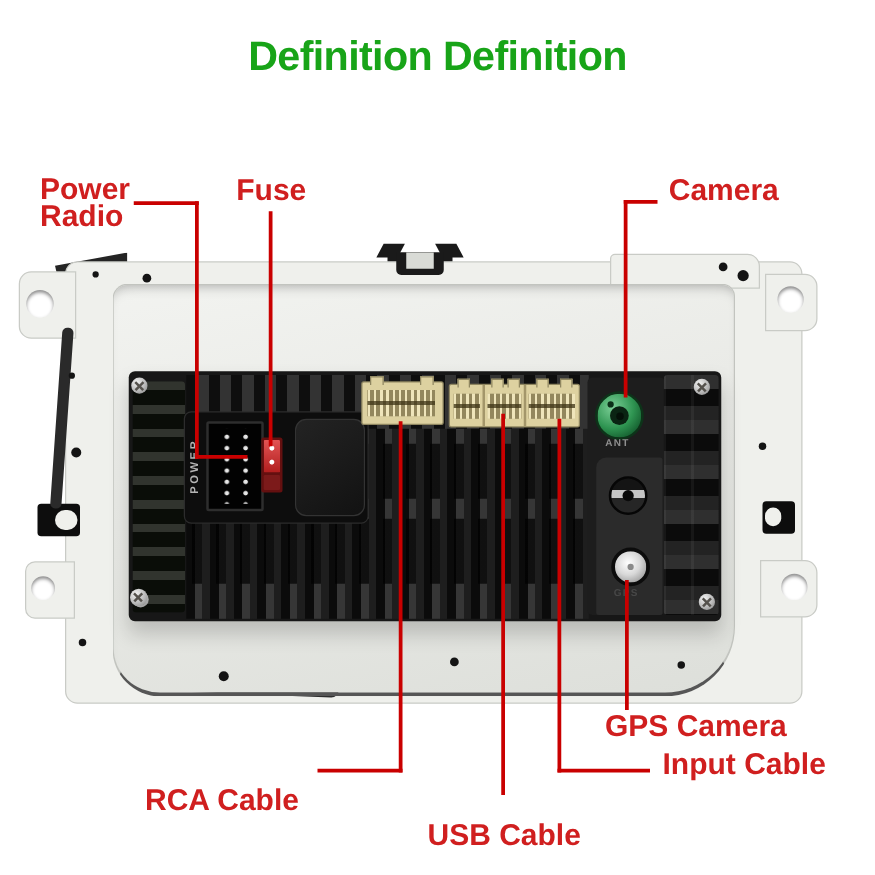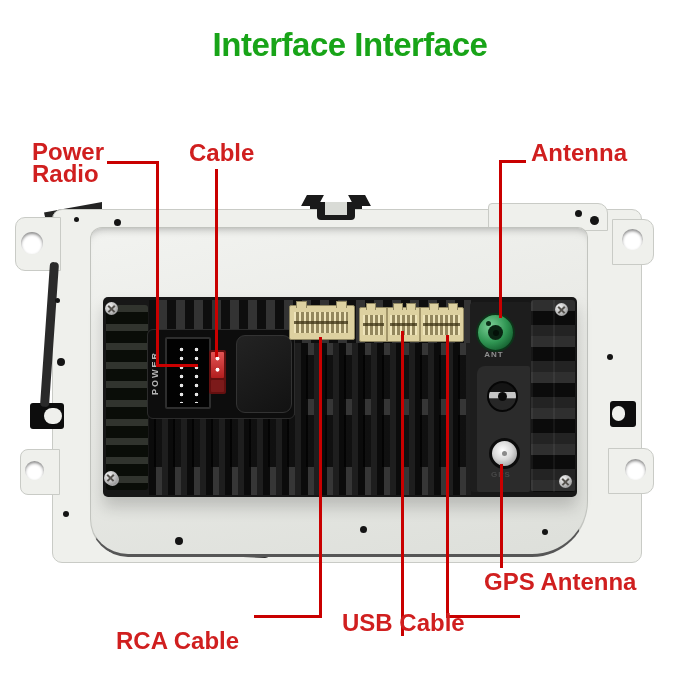--- a/index.html
+++ b/index.html
@@ -26,21 +26,21 @@
       background-color:#c4b887;}
   .vtext{writing-mode:vertical-rl;transform:rotate(180deg);text-align:center;
          color:#b5b5b5;font-size:9px;font-weight:bold;letter-spacing:2px;}
   .porttext{position:absolute;text-align:center;font-size:8px;font-weight:bold;letter-spacing:1px;}
 </style>
 </head>
 <body>
 
 <div id="stage">
 
-  <div class="title">Interface Interface</div>
+  <div class="title">Definition Definition</div>
 
   <div>
 
     <div class="abs" style="left:44px;top:202px;width:58px;height:30px;background:#242424;
                 clip-path:polygon(0 35%,100% 0,100% 100%,8% 100%);"></div>
     <div class="abs" style="left:78px;top:212px;width:512px;height:18px;
                 background:linear-gradient(180deg,#8a8c87,#c7c9c4);"></div>
 
     <div class="abs plate" style="left:52px;top:209px;width:588px;height:352px;border-radius:10px;"></div>
 
@@ -209,30 +209,31 @@
   </div>
   <div>
     <div class="ln" style="left:500px;top:464px;width:3px;height:104px;"></div>
   </div>
 
   <div class="lbl" style="left:32px;top:141px;">
     <span>Power</span>
     <span>Radio</span>
   </div>
   <div class="lbl" style="left:189px;top:142px;">
-    <span>Cable</span>
+    <span>Fuse</span>
   </div>
   <div class="lbl" style="left:526px;top:142px;width:106px;text-align:center;">
-    <span>Antenna</span>
+    <span>Camera</span>
   </div>
   <div class="lbl" style="left:116px;top:630px;">
     <span>RCA Cable</span>
   </div>
-  <div class="lbl" style="left:342px;top:612px;">
+  <div class="lbl" style="left:342px;top:658px;">
     <span>USB Cable</span>
   </div>
   <div class="lbl" style="left:484px;top:571px;">
-    <span>GPS Antenna</span>
+    <span>GPS Camera</span>
   </div>
   <div class="lbl" style="left:530px;top:601px;">
+    <span>Input Cable</span>
   </div>
 
 </div>
 
 </body></html>

